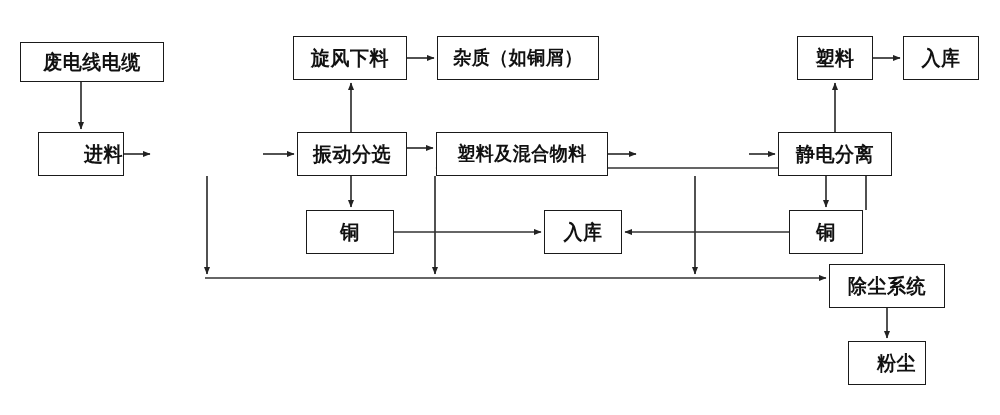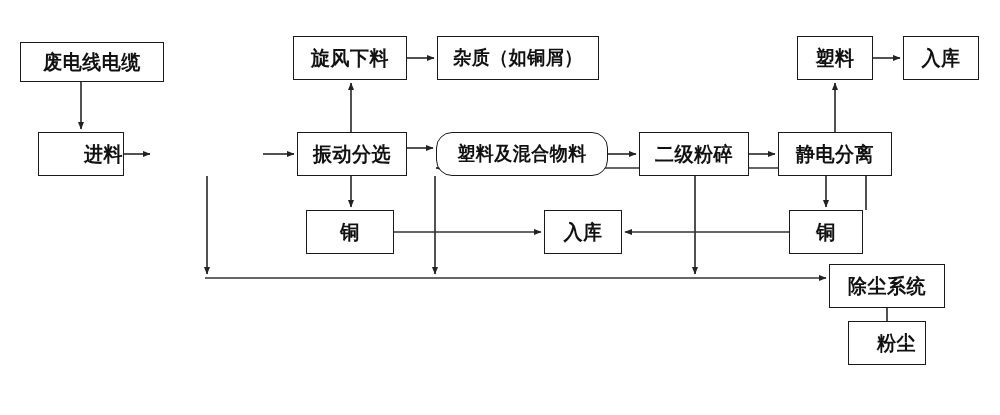--- a/index.html
+++ b/index.html
@@ -117,27 +117,24 @@
   </div>
 
   <div class="node fs-md" style="left:437px; top:36px;  width:162px; height:44px;">
     <span class="node-label">杂质（如铜屑）</span>
   </div>
 
   <div class="node fs-lg" style="left:297px; top:132px; width:110px; height:44px;">
     <span class="node-label">振动分选</span>
   </div>
 
-  <div class="node fs-md" style="left:436px; top:132px; width:172px; height:44px;border-radius:16px;">
+  <div class="node fs-md" style="left:436px; top:132px; width:172px; height:44px;">
     <span class="node-label">塑料及混合物料</span>
   </div>
 
-  <div class="node fs-lg" style="left:639px; top:132px; width:110px; height:44px;">
-    <span class="node-label">二级粉碎</span>
-  </div>
 
   <div class="node fs-lg" style="left:778px; top:132px; width:114px; height:44px;">
     <span class="node-label">静电分离</span>
   </div>
 
   <div class="node fs-lg" style="left:797px; top:36px;  width:76px;  height:44px;">
     <span class="node-label">塑料</span>
   </div>
 
   <div class="node fs-lg" style="left:903px; top:36px;  width:76px;  height:44px;">
@@ -153,17 +150,17 @@
   </div>
 
   <div class="node fs-lg" style="left:789px; top:210px; width:74px;  height:44px;">
     <span class="node-label">铜</span>
   </div>
 
   <div class="node fs-lg" style="left:829px; top:264px; width:116px; height:44px;">
     <span class="node-label">除尘系统</span>
   </div>
 
-  <div class="node fs-lg" style="left:848px; top:321px; width:78px;  height:44px;padding-left:19px;">
+  <div class="node fs-lg" style="left:848px; top:341px; width:78px;  height:44px;padding-left:19px;">
     <span class="node-label">粉尘</span>
   </div>
 
 </div>
 
 </body></html>

